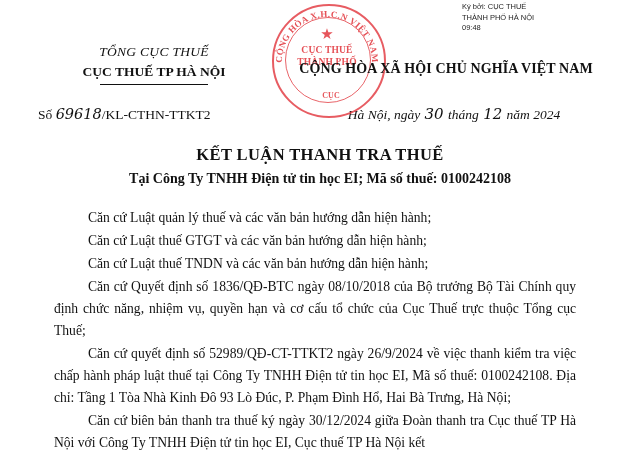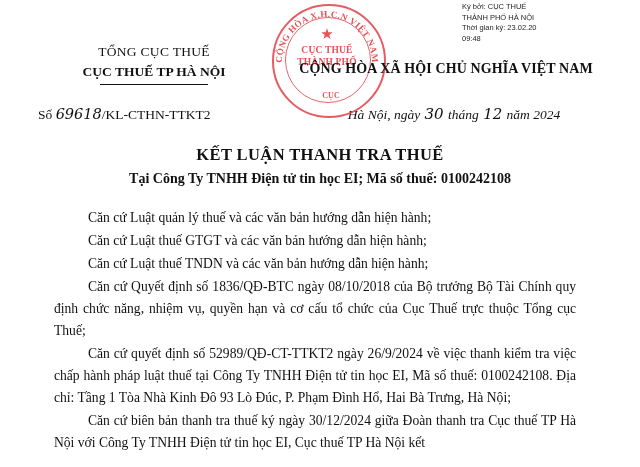--- a/index.html
+++ b/index.html
@@ -117,21 +117,21 @@
     position: relative;
     display: flex;
     padding-top: 42px;
   }
   .hdr-left {
     width: 252px;
     text-align: center;
     font-size: 13.5px;
     line-height: 1.5;
   }
-  .hdr-left .l1 { letter-spacing: .3px; }
+  .hdr-left .l1 { letter-spacing: .3px; font-style: italic; }
   .hdr-left .l2 { font-weight: bold; position: relative; display: inline-block; }
   .hdr-left .l2::after {
     content: "";
     position: absolute;
     left: 12%; right: 12%;
     bottom: -2px;
     border-bottom: 1px solid #111;
   }
   .hdr-right {
     flex: 1;
@@ -214,21 +214,20 @@
   }
 </style>
 </head>
 <body>
 
 <div class="page">
 
   <div class="esign">
     <div>Ký bởi: CỤC THUẾ</div>
     <div>THÀNH PHỐ HÀ NỘI</div>
-    <div>Thời gian ký: 23.02.20</div>
     <div>09:48</div>
   </div>
 
   <div class="seal">
     <div class="ring-outer"></div>
     <div class="ring-inner"></div>
     <svg class="arc-top" viewBox="0 0 118 118">
       <defs>
         <path id="arcTop" d="M 14,62 A 45,45 0 0 1 104,62"></path>
       </defs>

